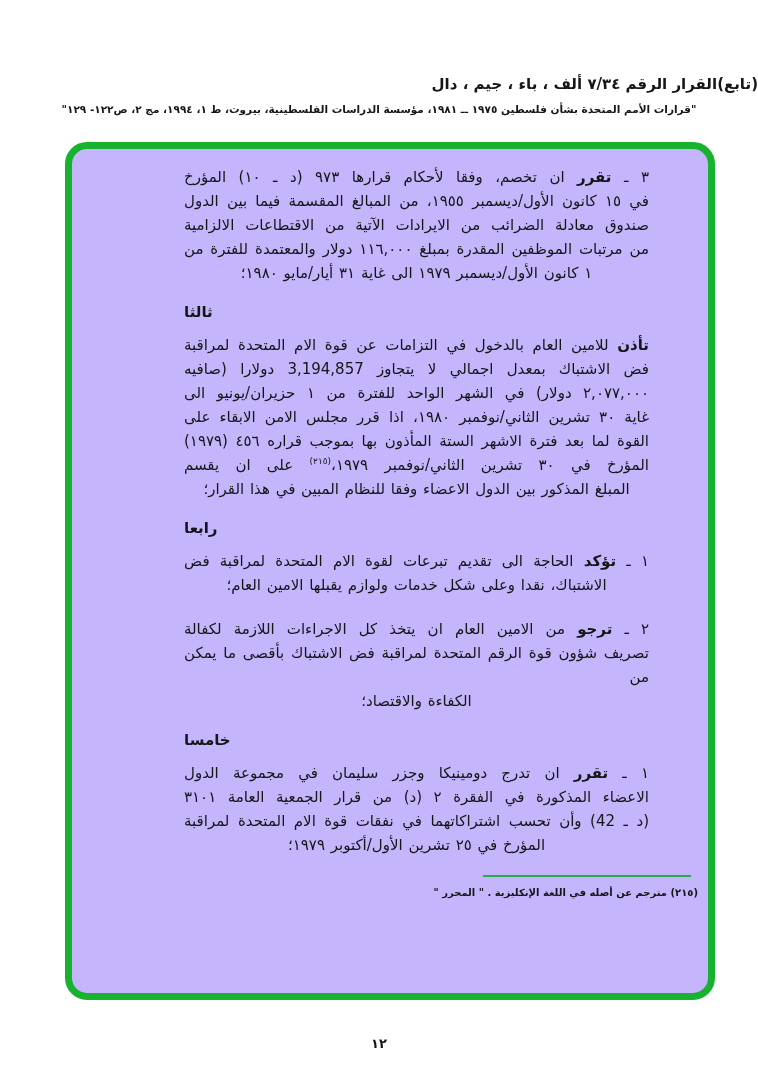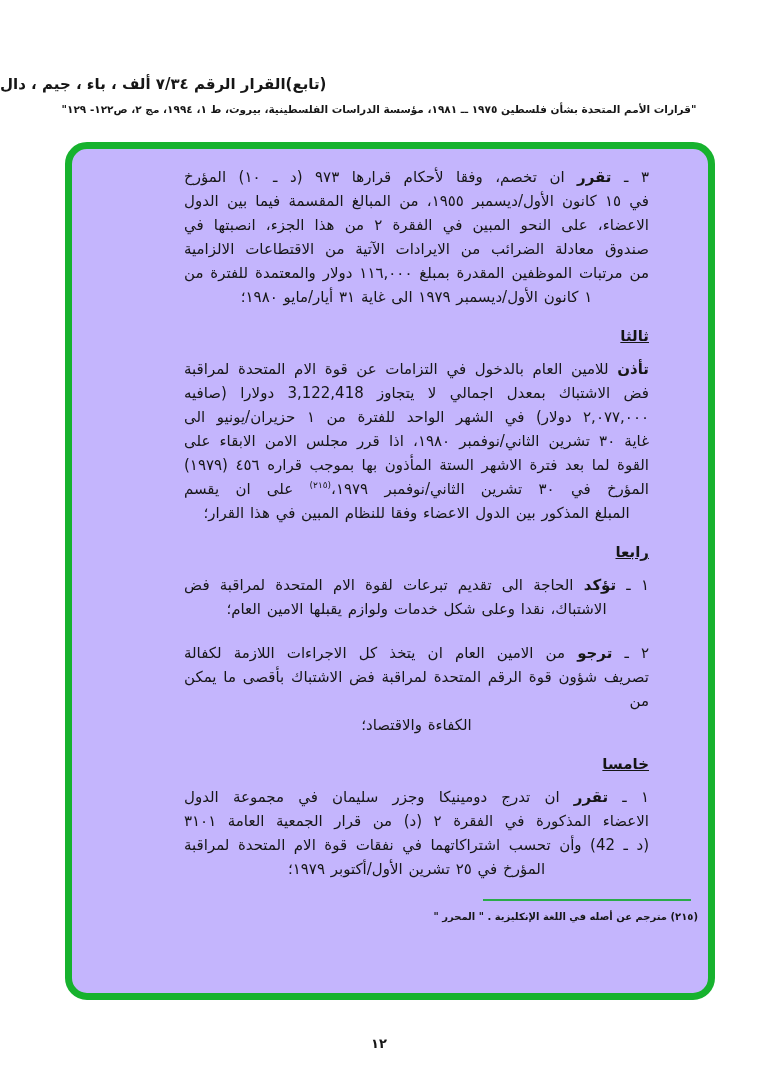--- a/index.html
+++ b/index.html
@@ -11,21 +11,21 @@
   body{
     width:758px;height:1078px;
     background:#ffffff;
     position:relative;
     overflow:hidden;
     font-family:"DejaVu Sans", sans-serif;
     color:var(--text-color);
   }
   .header-title{
     position:absolute;top:74px;left:0;width:758px;
-    text-align:left;direction:rtl;
+    text-align:right;direction:rtl;
     font-weight:bold;font-size:15px;line-height:20px;
   }
   .header-citation{
     position:absolute;top:102px;left:0;width:758px;
     text-align:center;direction:rtl;white-space:nowrap;
     font-weight:bold;font-size:10.5px;line-height:14px;
   }
   .green-box{
     position:absolute;left:65px;top:142px;
     width:650px;height:858px;box-sizing:border-box;
@@ -40,23 +40,22 @@
   .line{
     font-size:15px;line-height:24px;
     text-align:justify;text-align-last:justify;
     word-spacing:1px;
   }
   .line.last{text-align-last:center;}
   .bold{font-weight:bold;}
   sup{font-size:9px;line-height:0;}
   .heading{
     font-weight:bold;font-size:15px;
-    text-align:right;line-height:26px;
+    text-align:left;line-height:26px;
     margin:14px 0 8px 0;
-    text-decoration:underline;
   }
   .para + .para{margin-top:20px;}
   .footnote-rule{
     height:2px;width:208px;
     background:var(--sep-green);
     margin:18px 17px 0 auto;
   }
   .footnote{
     direction:rtl;text-align:right;
     margin:9px 10px 0 0;
@@ -73,29 +72,28 @@
 <div class="header-title">(تابع)القرار الرقم ٧/٣٤ ألف ، باء ، جيم ، دال</div>
 
 <div class="header-citation">"قرارات الأمم المتحدة بشأن فلسطين ١٩٧٥ ــ ١٩٨١، مؤسسة الدراسات الفلسطينية، بيروت، ط ١، ١٩٩٤، مج ٢، ص١٢٢- ١٢٩"</div>
 
 <div class="green-box">
 
   <div class="doc-body">
       <div class="para">
         <div class="line"><span>٣ ـ </span><span class="bold">تقرر</span><span> ان تخصم، وفقا لأحكام قرارها ٩٧٣ (د ـ ١٠) المؤرخ</span></div>
         <div class="line"><span>في ١٥ كانون الأول/ديسمبر ١٩٥٥، من المبالغ المقسمة فيما بين الدول</span></div>
-        <div class="line"><span>الاعضاء، على النحو المبين في الفقرة ٢ من هذا الجزء، انصبتها في</span></div>
         <div class="line"><span>صندوق معادلة الضرائب من الايرادات الآتية من الاقتطاعات الالزامية</span></div>
         <div class="line"><span>من مرتبات الموظفين المقدرة بمبلغ ١١٦,٠٠٠ دولار والمعتمدة للفترة من</span></div>
         <div class="line last"><span>١ كانون الأول/ديسمبر ١٩٧٩ الى غاية ٣١ أيار/مايو ١٩٨٠؛</span></div>
       </div>
       <div class="heading">ثالثا</div>
       <div class="para">
         <div class="line"><span class="bold">تأذن</span><span> للامين العام بالدخول في التزامات عن قوة الام المتحدة لمراقبة</span></div>
-        <div class="line"><span>فض الاشتباك بمعدل اجمالي لا يتجاوز 3,122,418 دولارا (صافيه</span></div>
+        <div class="line"><span>فض الاشتباك بمعدل اجمالي لا يتجاوز 3,194,857 دولارا (صافيه</span></div>
         <div class="line"><span>٢,٠٧٧,٠٠٠ دولار) في الشهر الواحد للفترة من ١ حزيران/يونيو الى</span></div>
         <div class="line"><span>غاية ٣٠ تشرين الثاني/نوفمبر ١٩٨٠، اذا قرر مجلس الامن الابقاء على</span></div>
         <div class="line"><span>القوة لما بعد فترة الاشهر الستة المأذون بها بموجب قراره ٤٥٦ (١٩٧٩)</span></div>
         <div class="line"><span>المؤرخ في ٣٠ تشرين الثاني/نوفمبر ١٩٧٩،</span><sup>(٢١٥)</sup><span> على ان يقسم</span></div>
         <div class="line last"><span>المبلغ المذكور بين الدول الاعضاء وفقا للنظام المبين في هذا القرار؛</span></div>
       </div>
       <div class="heading">رابعا</div>
       <div class="para">
         <div class="line"><span>١ ـ </span><span class="bold">تؤكد</span><span> الحاجة الى تقديم تبرعات لقوة الام المتحدة لمراقبة فض</span></div>
         <div class="line last"><span>الاشتباك، نقدا وعلى شكل خدمات ولوازم يقبلها الامين العام؛</span></div>

